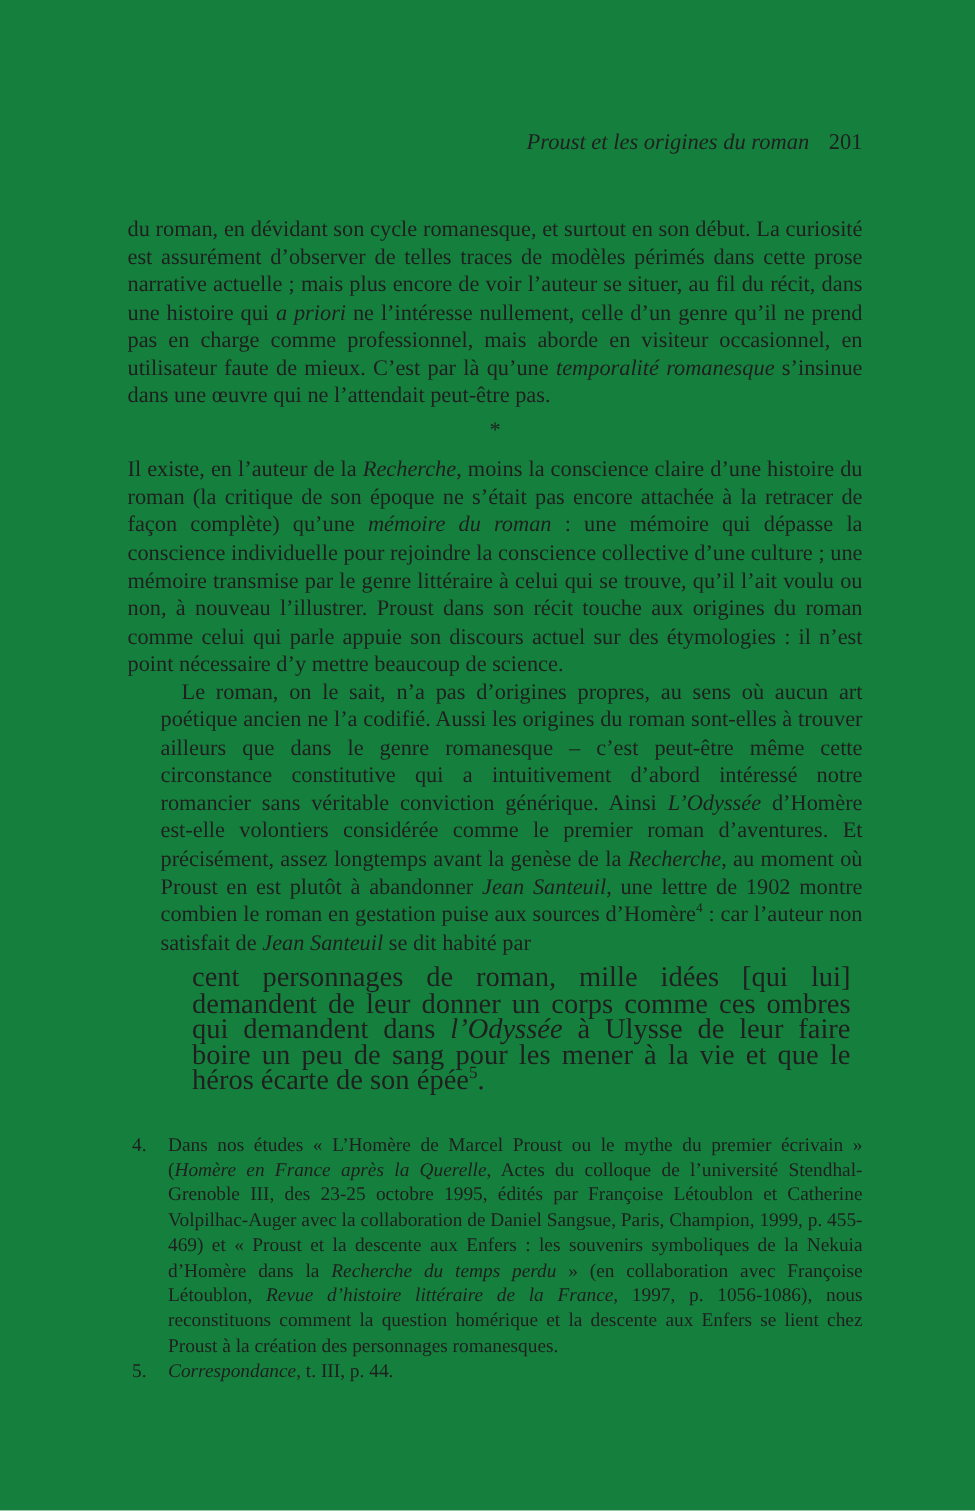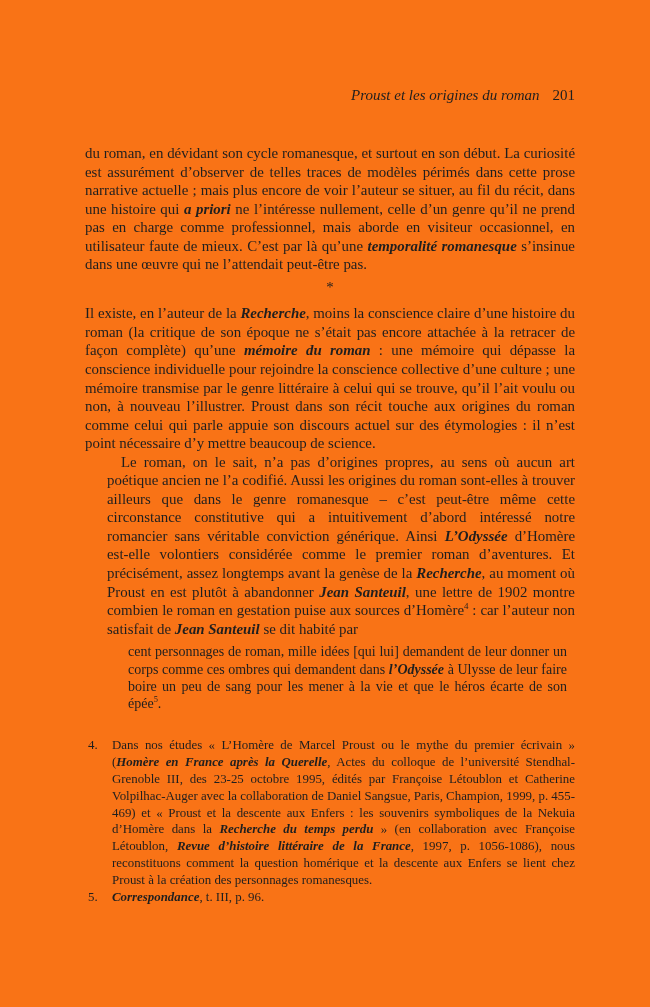--- a/index.html
+++ b/index.html
@@ -1,20 +1,20 @@
 <!DOCTYPE html>
 <html lang="fr"><head>
 <meta charset="utf-8">
 <style>
   html, body { margin: 0; padding: 0; background: #ffffff; }
   .page {
     position: relative;
     width: 650px;
     height: 1007px;
-    background: #f97316;
+    background: #15803d;
     color: #1f1f1f;
     font-family: "Liberation Serif", serif;
     overflow: hidden;
   }
   .running-head {
     position: absolute;
     top: 87px; left: 85px; width: 490px;
     text-align: right;
     font-size: 15px;
     white-space: nowrap;
@@ -30,33 +30,33 @@
   }
   p.para { margin: 0; }
   p.para.indent { text-indent: 14px; margin-left: 22px; }
   .sec-break {
     text-align: center;
     margin: 4px 0 8px 0;
     line-height: 18.55px;
   }
   .quote {
     margin: 5px 8px 25px 43px;
-    font-size: 14px;
+    font-size: 19px;
     line-height: 17.3px;
     text-align: justify;
   }
   .footnotes {
     padding-left: 3px;
     font-size: 12.9px;
     line-height: 16.8px;
   }
   .fn { display: flex; }
   .fn-num { flex: 0 0 24px; }
   .fn-text { flex: 1 1 auto; text-align: justify; }
-  .it { font-style: italic; font-weight: bold; }
+  .it { font-style: italic; }
   sup { font-size: 0.6em; line-height: 0; vertical-align: super; }
 </style>
 </head>
 <body>
 
 <div class="page">
 
   <div class="running-head">
     <span class="running-title">Proust et les origines du roman</span><span class="page-num">201</span>
   </div>
@@ -72,18 +72,18 @@
 
     <div class="quote"><span>cent personnages de roman, mille idées [qui lui] demandent de leur donner un corps comme ces ombres qui demandent dans </span><span class="it">l’Odyssée</span><span> à Ulysse de leur faire boire un peu de sang pour les mener à la vie et que le héros écarte de son épée</span><sup>5</sup><span>.</span></div>
 
     <div class="footnotes">
       <div class="fn">
         <span class="fn-num">4.</span>
         <span class="fn-text"><span>Dans nos études «&nbsp;L’Homère de Marcel Proust ou le mythe du premier écrivain&nbsp;» (</span><span class="it">Homère en France après la Querelle</span><span>, Actes du colloque de l’université Stendhal-Grenoble III, des 23-25 octobre 1995, édités par Françoise Létoublon et Catherine Volpilhac-Auger avec la collaboration de Daniel Sangsue, Paris, Champion, 1999, p. 455-469) et «&nbsp;Proust et la descente aux Enfers&nbsp;: les souvenirs symboliques de la Nekuia d’Homère dans la </span><span class="it">Recherche du temps perdu</span><span>&nbsp;» (en collaboration avec Françoise Létoublon, </span><span class="it">Revue d’histoire littéraire de la France</span><span>, 1997, p. 1056-1086), nous reconstituons comment la question homérique et la descente aux Enfers se lient chez Proust à la création des personnages romanesques.</span></span>
       </div>
       <div class="fn">
         <span class="fn-num">5.</span>
-        <span class="fn-text"><span class="it">Correspondance</span><span>, t. III, p. 96.</span></span>
+        <span class="fn-text"><span class="it">Correspondance</span><span>, t. III, p. 44.</span></span>
       </div>
     </div>
   </div>
 
 </div>
 
 </body></html>

